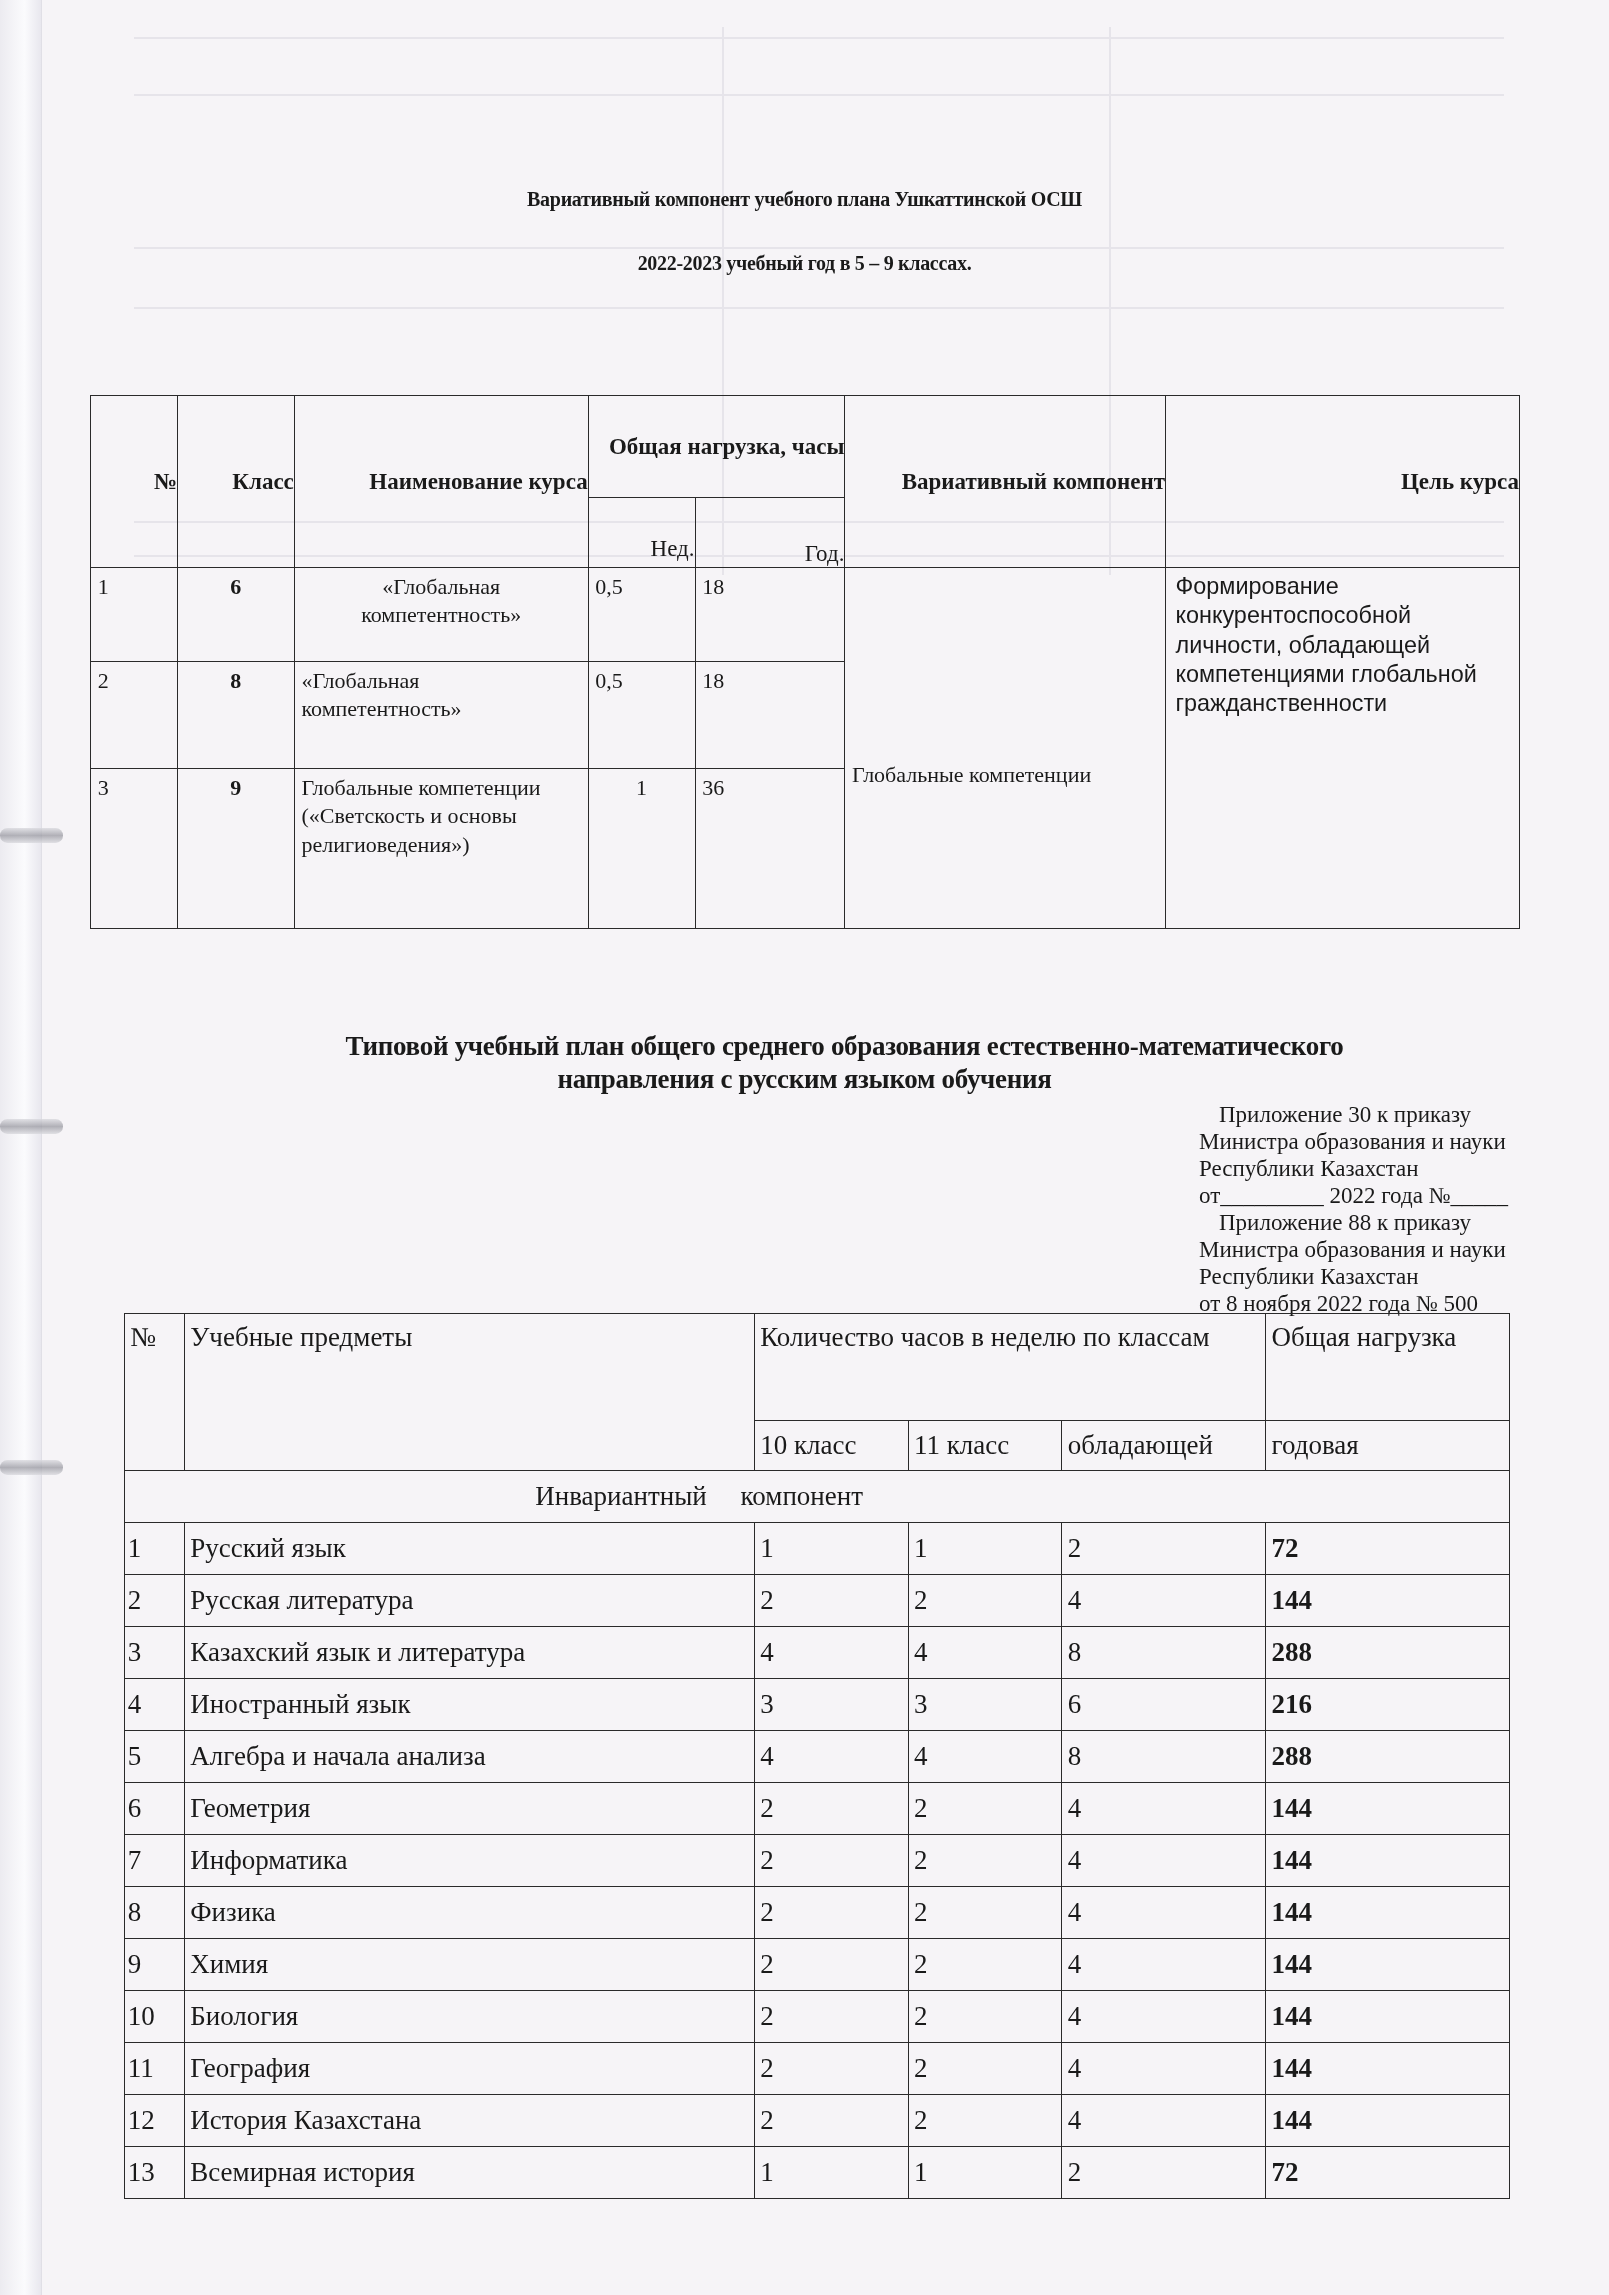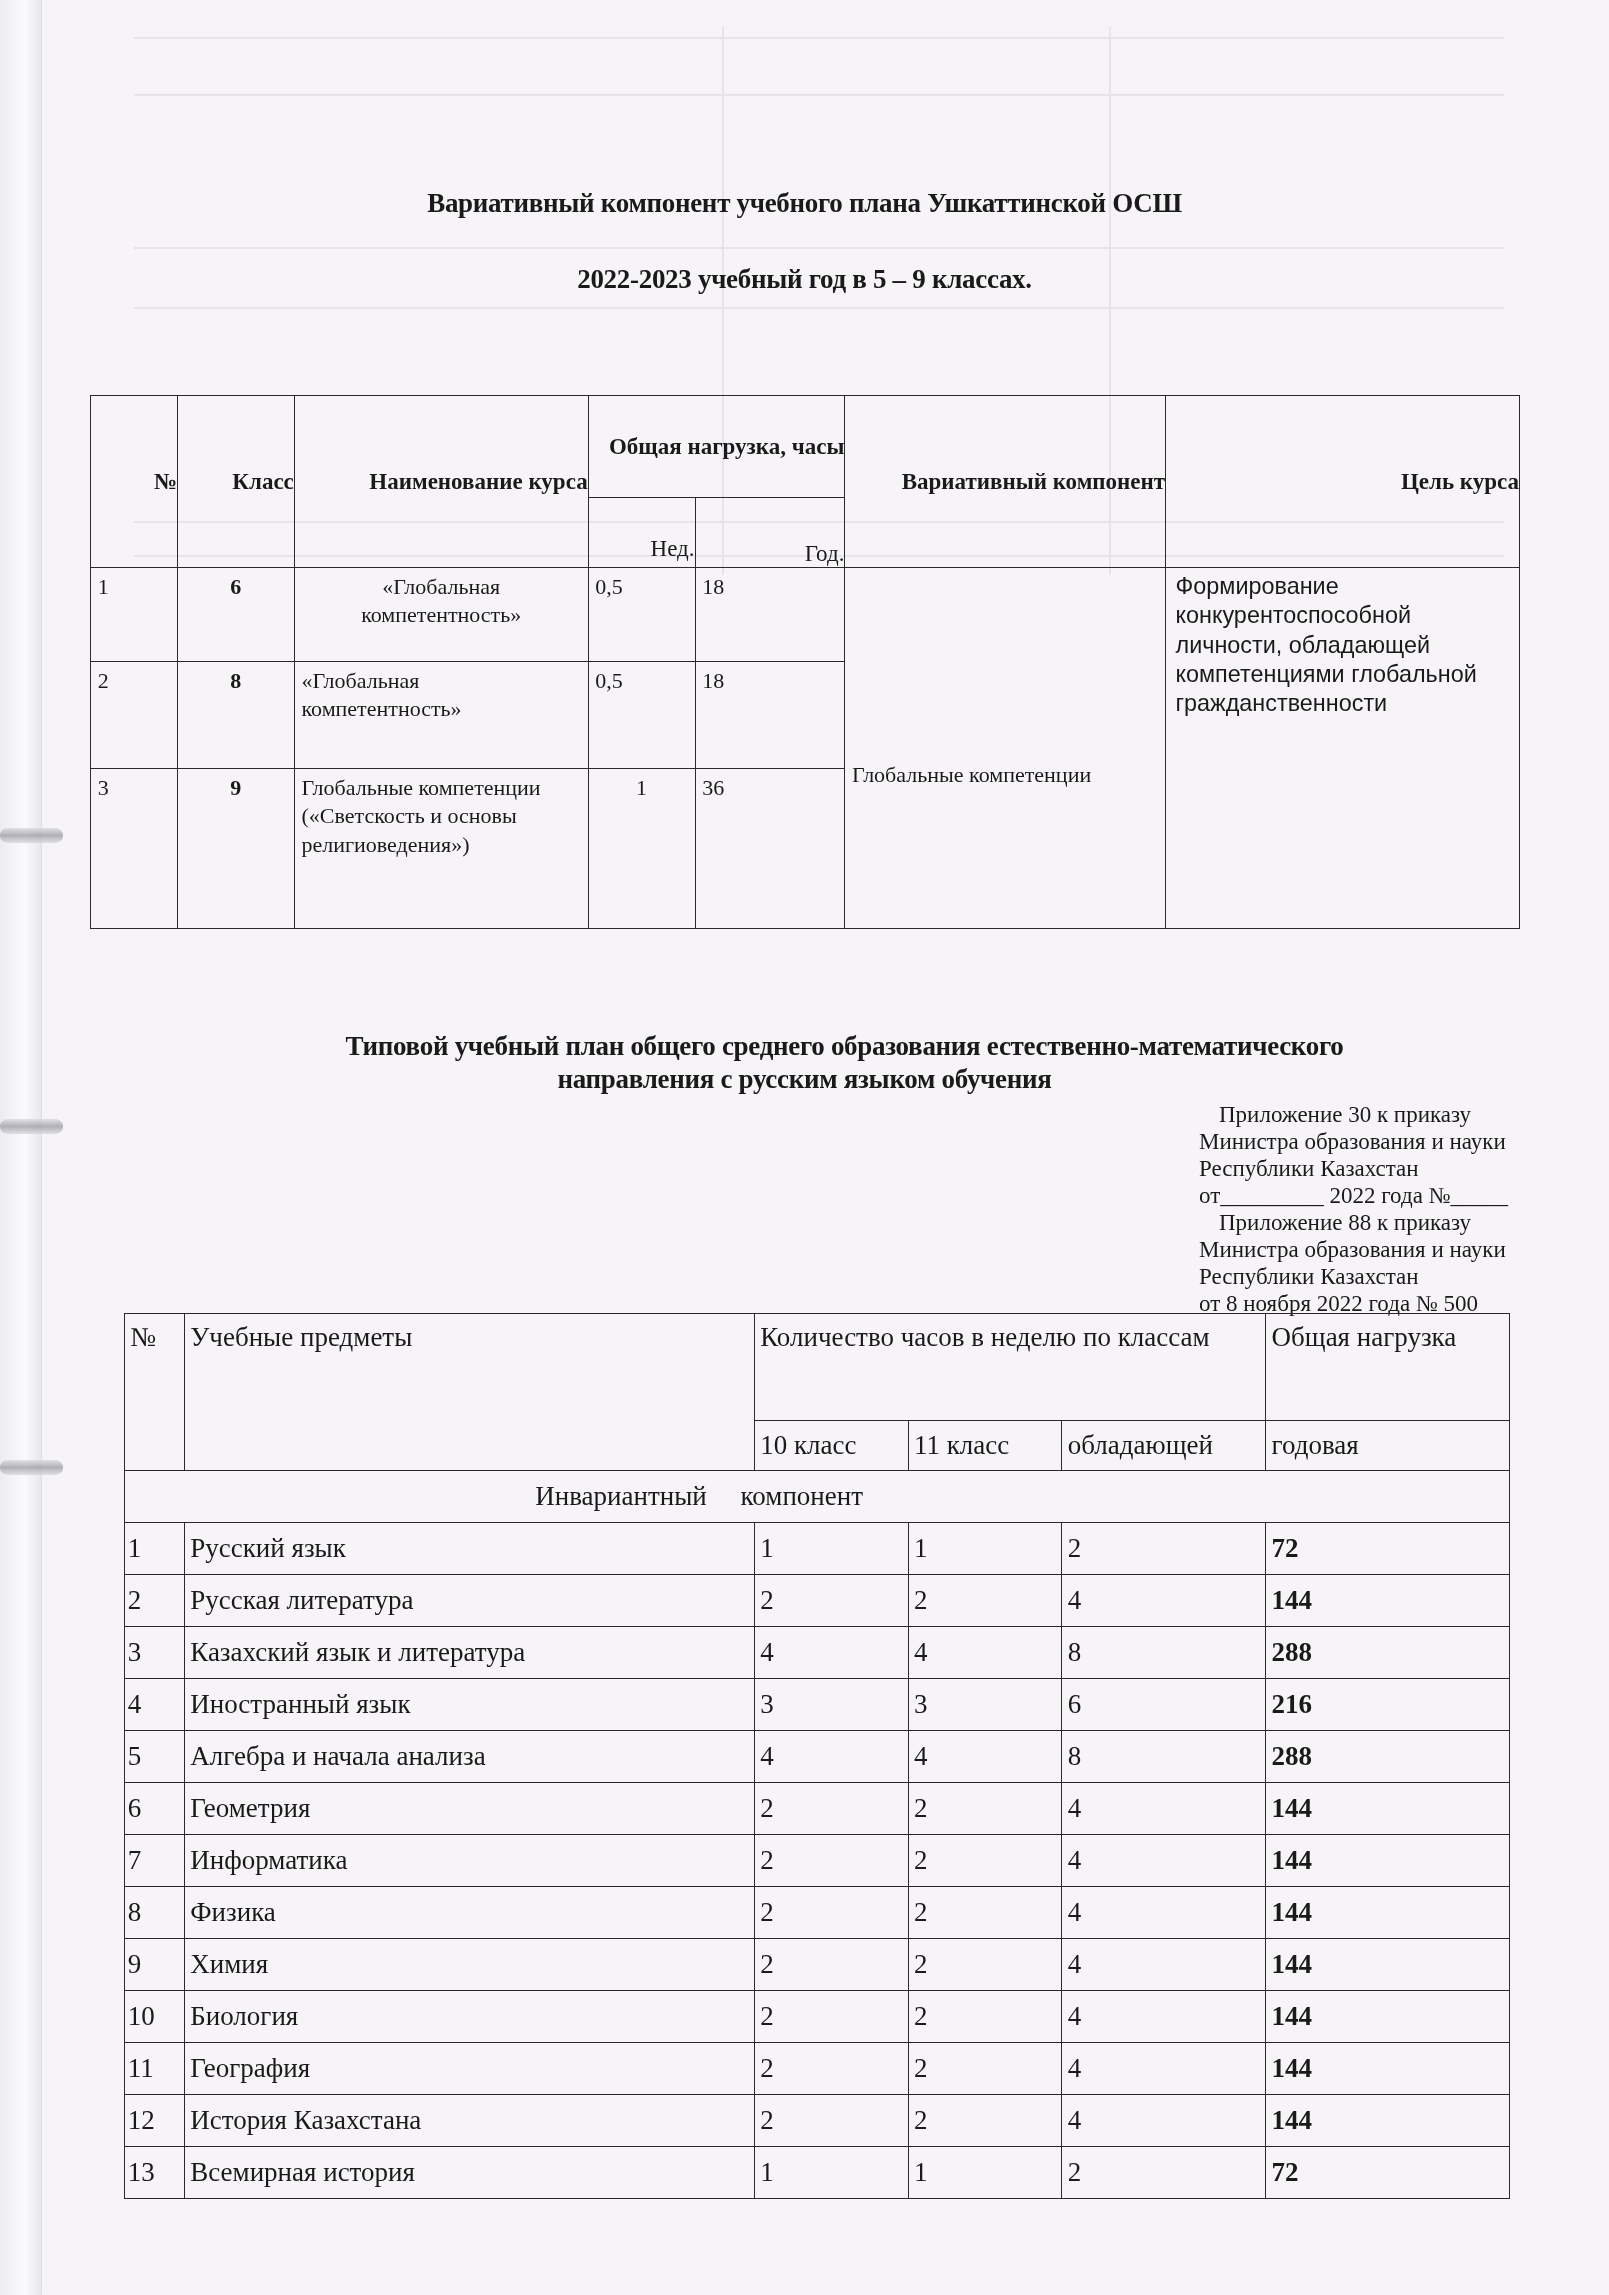--- a/index.html
+++ b/index.html
@@ -15,21 +15,21 @@
     border-right: 1.3px solid #e0dfe6;
   }
   .binder {
     position: absolute; left: 0; width: 63px; height: 14.7px;
     background: linear-gradient(180deg, #d9d9de, #9a9aa2, #d9d9de);
     border-radius: 7.3px; opacity: .75;
   }
   .ghost-line { position:absolute; background:#e6e4ea; }
   .title {
     position: absolute; left: 0; width: 1609px; text-align: center;
-    font-weight: bold; font-size: 27px; letter-spacing: -0.3px;
+    font-weight: bold; font-size: 20px; letter-spacing: -0.3px;
   }
   table { position: absolute; border-collapse: collapse; }
   td, th { border: 1.7px solid #2a2a2a; vertical-align: top; padding: 0; }
   
   #t1 { left: 90px; top: 395px; width: 1430px; font-size: 22px; }
   #t1 th { font-weight: bold; font-size: 23px; vertical-align: middle; text-align: right; }
   #t1 td { padding: 5.3px 6.7px; line-height: 1.28; }
   #t1 .c { text-align: center; }
   #t1 .goal { font-family: "Liberation Sans", "DejaVu Sans", sans-serif; font-size: 23.4px; padding: 4px 9.4px; line-height: 1.25; }
   
@@ -57,21 +57,21 @@
   <div class="ghost-line" style="left:134px;top:94px;width:1370px;height:2px;"></div>
   <div class="ghost-line" style="left:134px;top:247px;width:1370px;height:2px;"></div>
   <div class="ghost-line" style="left:134px;top:307px;width:1370px;height:2px;"></div>
   <div class="ghost-line" style="left:134px;top:521px;width:1370px;height:2px;"></div>
   <div class="ghost-line" style="left:134px;top:555px;width:1370px;height:2px;"></div>
   <div class="ghost-line" style="left:722px;top:27px;width:2px;height:548px;"></div>
   <div class="ghost-line" style="left:1109px;top:27px;width:2px;height:548px;"></div>
 </div>
 
 <div class="title" style="top:188px;">Вариативный компонент учебного плана Ушкаттинской  ОСШ</div>
-<div class="title" style="top:264px;">2022-2023 учебный год в 5 – 9 классах.</div>
+<div class="title" style="top:252px;">2022-2023 учебный год в 5 – 9 классах.</div>
 
 <table id="t1">
   <colgroup>
     <col style="width:87px">
       <col style="width:117px">
       <col style="width:294px">
     <col style="width:107px">
       <col style="width:150px">
       <col style="width:321px">
       <col style="width:354px">

